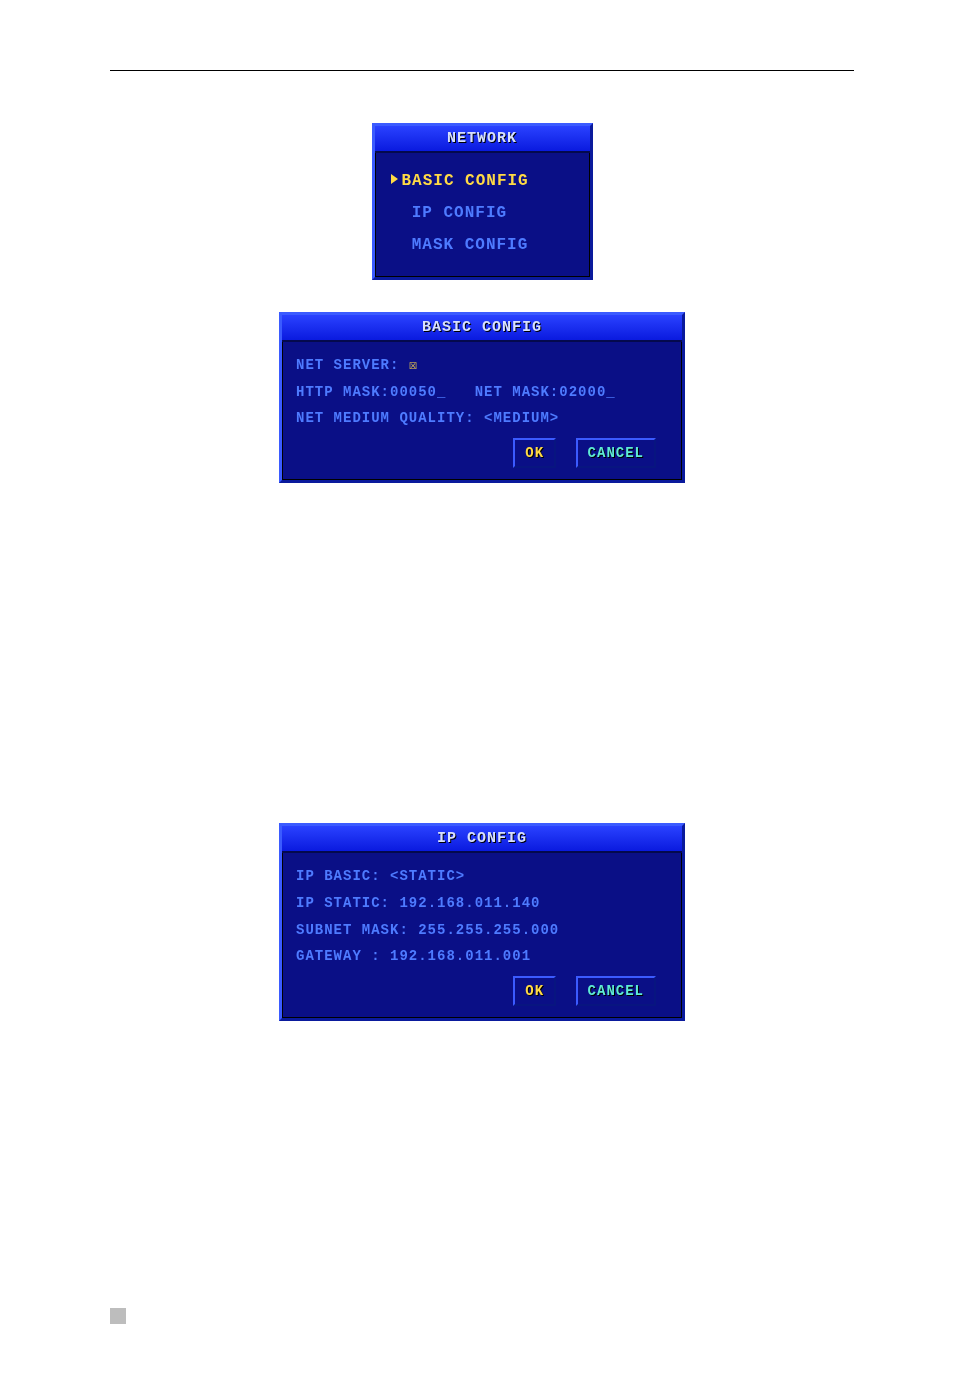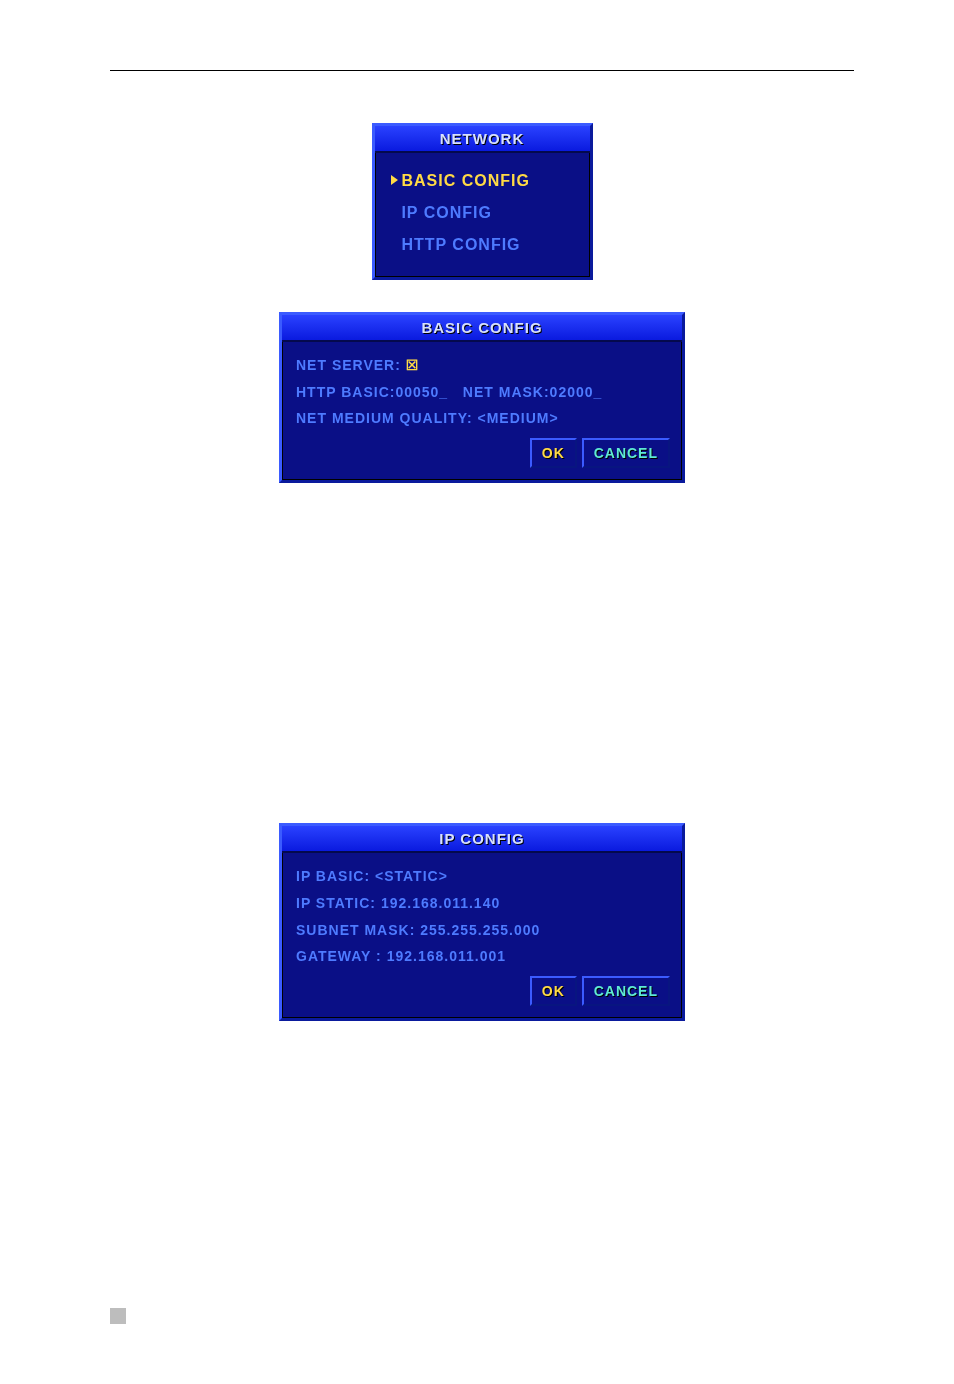--- a/index.html
+++ b/index.html
@@ -45,55 +45,55 @@
     display: flex;
     justify-content: center;
     margin: 18px 0 32px 0;
   }
   .osd {
     background: #0a0f86;              
     border: 3px solid #3b5bff;
     border-right-color: #0a1a9c;
     border-bottom-color: #0a1a9c;
     box-shadow: 0 0 0 1px #000 inset;
-    font-family: Liberation Sans, sans-serif;
+    font-family: Liberation Mono, monospace;
     font-weight: bold;
     color: #4e7bff;
     letter-spacing: 1px;
     image-rendering: pixelated;
   }
   .osd .titlebar {
     background: linear-gradient(#2a42ff, #0a1adf);
     color: #d7e0ff;
     text-align: center;
     padding: 4px 6px 4px 6px;
     font-size: 15px;
     border-bottom: 2px solid #04094d;
     text-shadow: 1px 1px 0 #000;
   }
   .osd .body {
-    padding: 10px 12px 12px 14px;
+    padding: 10px 26px 12px 14px;
     font-size: 14px;
     line-height: 1.9;
     white-space: nowrap;
   }
   .osd .row { }
   .osd .sel  { color: #ffda45; }
   .osd .btn-row {
     text-align: right;
     margin-top: 6px;
   }
   .osd .btn {
     display: inline-block;
     border: 2px solid #3b5bff;
     border-right-color: #081580;
     border-bottom-color: #081580;
     padding: 0px 10px;
     color: #ffda45;
-    margin-left: 0;
+    margin-left: 10px;
     font-size: 14px;
     background: #0a0f86;
     text-shadow: 1px 1px 0 #000;
   }
   .osd .btn.cancel { color: #5eead4; }
   .osd .menu {
     padding: 12px 16px 16px 16px;
     font-size: 16px;
     line-height: 2.0;
   }
@@ -124,36 +124,36 @@
     <div class="osd network">
       <div class="titlebar">NETWORK</div>
       <div class="menu">
         <div class="item selected">
           <span class="caret"></span><span>BASIC  CONFIG</span>
         </div>
         <div class="item">
           &nbsp;&nbsp;<span>IP    CONFIG</span>
         </div>
         <div class="item">
-          &nbsp;&nbsp;<span>HTTP  CONFIG</span>
+          &nbsp;&nbsp;<span>MASK  CONFIG</span>
         </div>
       </div>
     </div>
   </div>
 
   <div class="osd-wrap">
     <div class="osd basic">
       <div class="titlebar">BASIC  CONFIG</div>
       <div class="body">
         <div class="row">
           <span>NET  SERVER: </span>
           <span class="sel">☒</span>
         </div>
         <div class="row">
-          <span>HTTP BASIC:</span><span>00050</span><span>_</span>&nbsp;&nbsp;&nbsp;<span>NET MASK:</span><span>02000</span><span>_</span>
+          <span>HTTP MASK:</span><span>00050</span><span>_</span>&nbsp;&nbsp;&nbsp;<span>NET MASK:</span><span>02000</span><span>_</span>
         </div>
         <div class="row">
           <span>NET  MEDIUM  QUALITY: </span>
           <span>&lt;MEDIUM&gt;</span>
         </div>
         <div class="btn-row">
           <span class="btn">OK</span>
           <span class="btn cancel">CANCEL</span>
         </div>
       </div>

